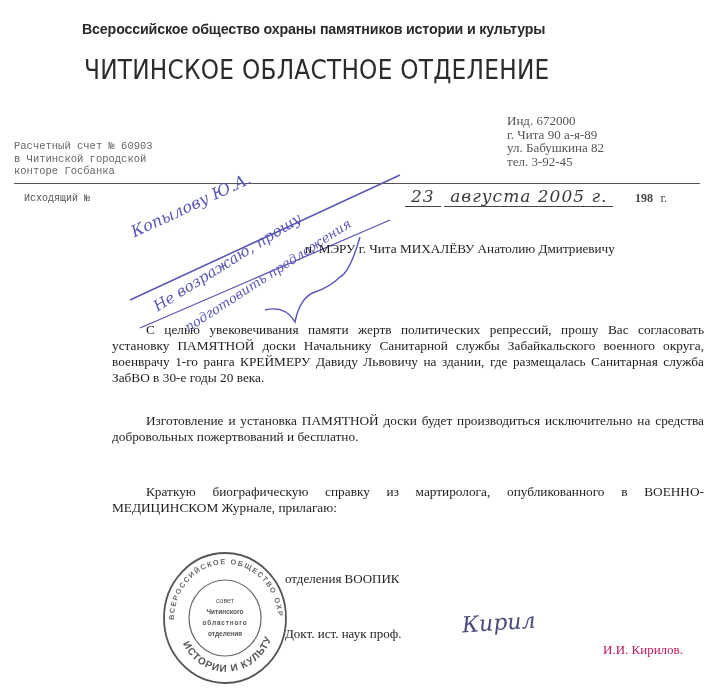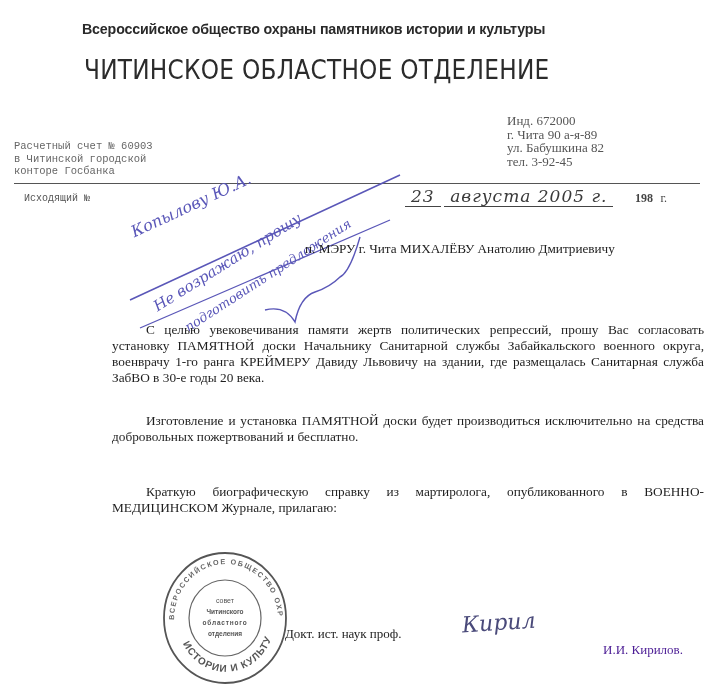--- a/index.html
+++ b/index.html
@@ -28,21 +28,21 @@
   .addressee { left:305px; top:241px; font-size:13.2px; color:#222; }
   .para { left:112px; width:592px; font-size:13.3px; line-height:16px; text-align:justify; color:#1e1e1e; }
   .para .indent { display:inline-block; width:34px; }
   .p1 { top:322px; }
   .p2 { top:413px; }
   .p3 { top:484px; }
   .sig-block { left:285px; top:571px; width:420px; font-size:13px; line-height:16px; color:#1e1e1e; }
   .sig-row { display:flex; justify-content:space-between; }
   .sig-title2 { margin-top:0; }
   .sig-deg { position:absolute; left:285px; top:626px; font-size:13px; color:#1e1e1e; }
-  .sig-name { position:absolute; left:603px; top:642px; font-size:13px; color:#4c1d95; }
+  .sig-name { position:absolute; left:603px; top:642px; font-size:13px; color:#be185d; }
   .handwriting { font-family:"DejaVu Serif", serif; font-style:italic; color:#5a57b8; }
   .stamp { left:160px; top:548px; width:130px; height:138px; }
   .sig-mark { left:462px; top:610px; font-size:22px; color:#4a4a7a; font-family:"DejaVu Serif", serif; font-style:italic; transform:rotate(-4deg); }
 </style>
 </head>
 <body>
 
 <div class="abs org-line">Всероссийское общество охраны памятников истории и культуры</div>
 <div class="abs branch">ЧИТИНСКОЕ ОБЛАСТНОЕ ОТДЕЛЕНИЕ</div>
 
@@ -100,16 +100,17 @@
   <text font-family="Liberation Sans, sans-serif" font-size="10" font-weight="bold" fill="#555" letter-spacing="1">
     <textPath href="#arcBot" startOffset="8">ИСТОРИИ И КУЛЬТУРЫ</textPath>
   </text>
   <text x="65" y="55" text-anchor="middle" font-family="Liberation Sans, sans-serif" font-size="7" fill="#555">совет</text>
   <text x="65" y="66" text-anchor="middle" font-family="Liberation Sans, sans-serif" font-size="6.5" font-weight="bold" fill="#555">Читинского</text>
   <text x="65" y="77" text-anchor="middle" font-family="Liberation Sans, sans-serif" font-size="6.5" font-weight="bold" fill="#555" letter-spacing="0.8">областного</text>
   <text x="65" y="88" text-anchor="middle" font-family="Liberation Sans, sans-serif" font-size="6.5" font-weight="bold" fill="#555">отделения</text>
 </svg>
 
 <div class="abs sig-block">
+  <div class="sig-title2">отделения ВООПИК</div>
 </div>
 <div class="sig-deg">Докт. ист. наук проф.</div>
 <div class="abs sig-mark">Кирил</div>
 <div class="sig-name">И.И. Кирилов.</div>
 
 </body></html>

